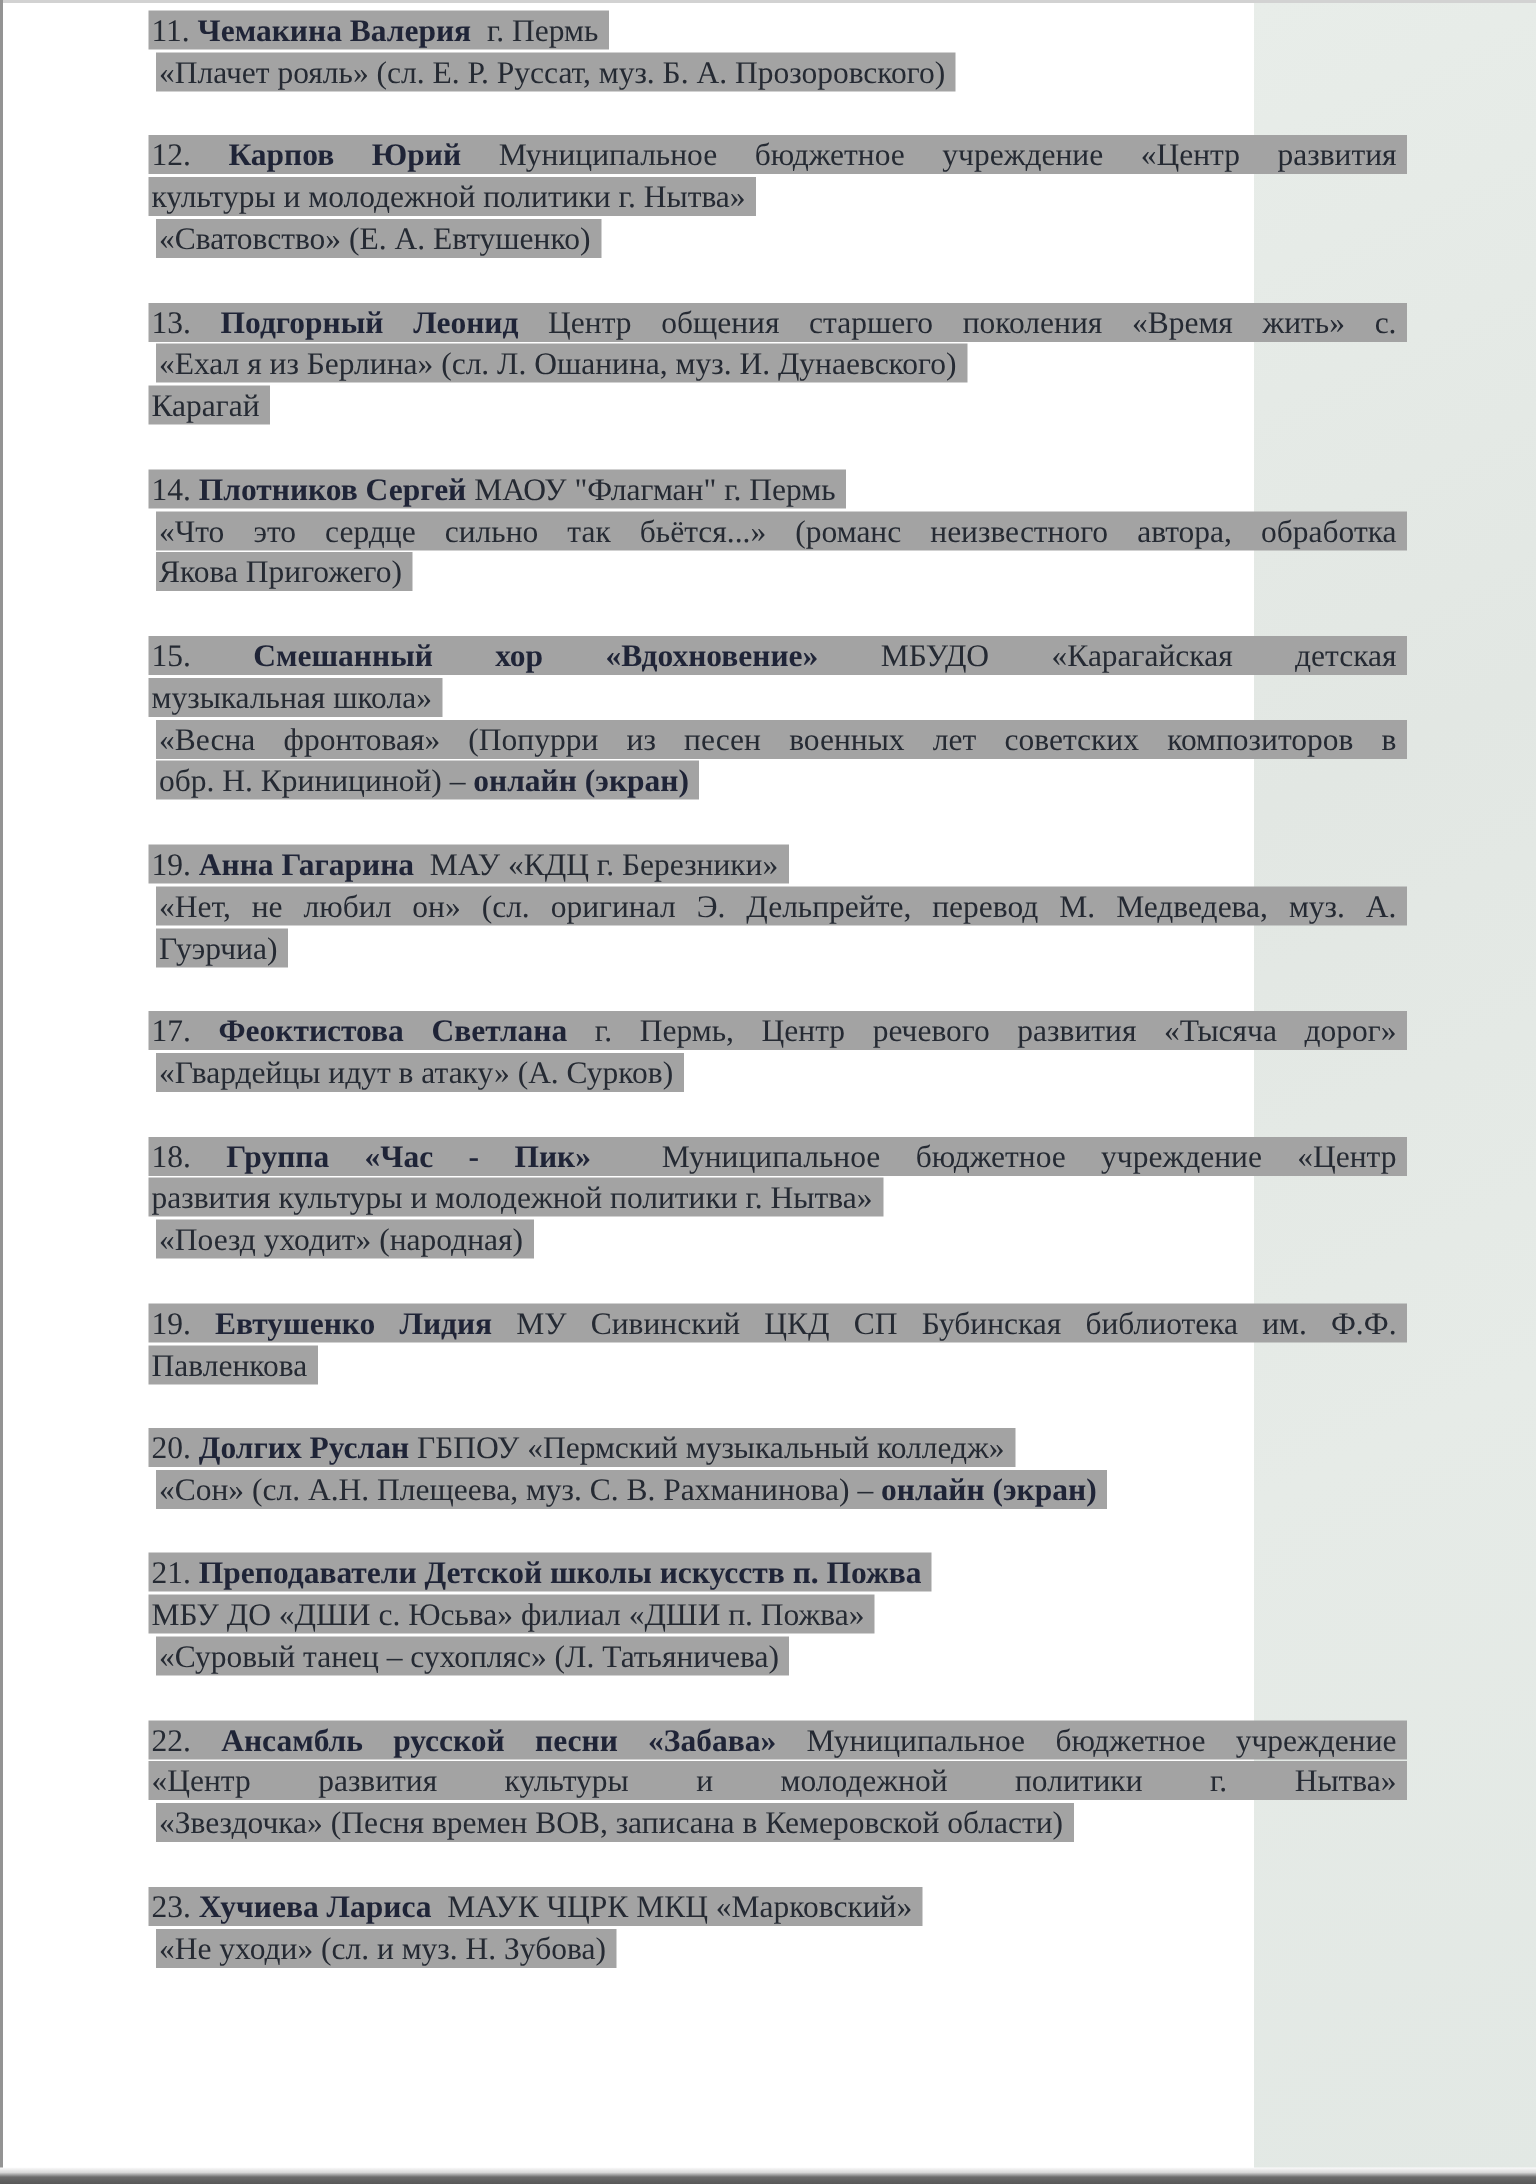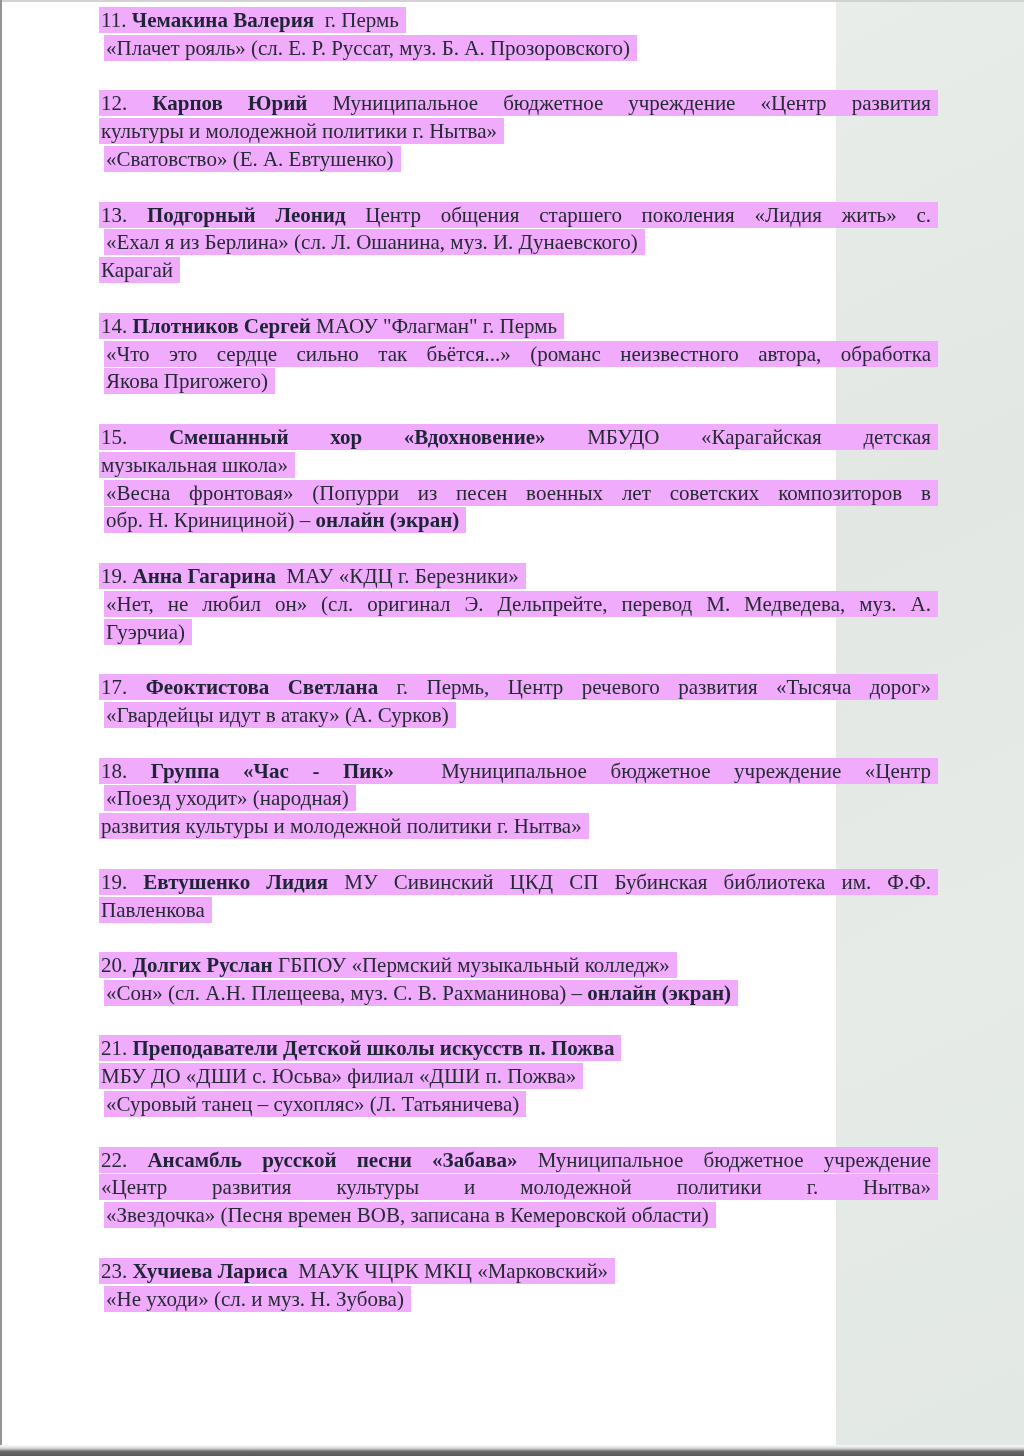--- a/index.html
+++ b/index.html
@@ -20,40 +20,40 @@
     background:linear-gradient(#fbfbfb 0%,#d8d8d8 30%,#6b6b6b 58%,#585858 100%);
   }
   .content{
     position:absolute;left:99px;top:7px;width:839px;z-index:1;
     font-size:21px;line-height:27.8px;color:#252a33;
   }
   .entry{margin:0 0 27.8px 0;}
   .line{height:27.8px;}
   .line.fill{text-align:justify;text-align-last:justify;}
   .line.song{text-indent:5px;}
-  .line .bg{background:#f0abfc;padding:1px 7px 1px 2px;}
+  .line .bg{background:#a3a3a3;padding:1px 7px 1px 2px;}
   .b{font-weight:bold;color:#1f2437;}
 </style>
 </head>
 <body>
 
 <div>
   <div class="band"></div>
   <div class="content" id="program-list">
       <div class="entry">
         <div class="line hdr"><span class="bg"><span>11. </span><span class="b">Чемакина Валерия</span><span>&nbsp; г. Пермь</span></span></div>
         <div class="line song"><span class="bg"><span>«Плачет рояль» (сл. Е. Р. Руссат, муз. Б. А. Прозоровского)</span></span></div>
       </div>
       <div class="entry">
         <div class="line hdr fill"><span class="bg"><span>12. </span><span class="b">Карпов Юрий</span><span> Муниципальное бюджетное учреждение «Центр развития</span></span></div>
         <div class="line hdr"><span class="bg"><span>культуры и молодежной политики г. Нытва»</span></span></div>
         <div class="line song"><span class="bg"><span>«Сватовство» (Е. А. Евтушенко)</span></span></div>
       </div>
       <div class="entry">
-        <div class="line hdr fill"><span class="bg"><span>13. </span><span class="b">Подгорный Леонид</span><span> Центр общения старшего поколения «Лидия жить» с.</span></span></div>
+        <div class="line hdr fill"><span class="bg"><span>13. </span><span class="b">Подгорный Леонид</span><span> Центр общения старшего поколения «Время жить» с.</span></span></div>
         <div class="line song"><span class="bg"><span>«Ехал я из Берлина» (сл. Л. Ошанина, муз. И. Дунаевского)</span></span></div>
         <div class="line hdr"><span class="bg"><span>Карагай</span></span></div>
       </div>
       <div class="entry">
         <div class="line hdr"><span class="bg"><span>14. </span><span class="b">Плотников Сергей</span><span> МАОУ "Флагман" г. Пермь</span></span></div>
         <div class="line song fill"><span class="bg"><span>«Что это сердце сильно так бьётся...» (романс неизвестного автора, обработка</span></span></div>
         <div class="line song"><span class="bg"><span>Якова Пригожего)</span></span></div>
       </div>
       <div class="entry">
         <div class="line hdr fill"><span class="bg"><span>15. </span><span class="b">Смешанный хор «Вдохновение»</span><span> МБУДО «Карагайская детская</span></span></div>
@@ -65,22 +65,22 @@
         <div class="line hdr"><span class="bg"><span>19. </span><span class="b">Анна Гагарина</span><span>&nbsp; МАУ «КДЦ г. Березники»</span></span></div>
         <div class="line song fill"><span class="bg"><span>«Нет, не любил он» (сл. оригинал Э. Дельпрейте, перевод М. Медведева, муз. А.</span></span></div>
         <div class="line song"><span class="bg"><span>Гуэрчиа)</span></span></div>
       </div>
       <div class="entry">
         <div class="line hdr fill"><span class="bg"><span>17. </span><span class="b">Феоктистова Светлана</span><span> г. Пермь, Центр речевого развития «Тысяча дорог»</span></span></div>
         <div class="line song"><span class="bg"><span>«Гвардейцы идут в атаку» (А. Сурков)</span></span></div>
       </div>
       <div class="entry">
         <div class="line hdr fill"><span class="bg"><span>18. </span><span class="b">Группа «Час - Пик»</span><span>&nbsp; Муниципальное бюджетное учреждение «Центр</span></span></div>
+        <div class="line hdr"><span class="bg"><span>развития культуры и молодежной политики г. Нытва»</span></span></div>
         <div class="line song"><span class="bg"><span>«Поезд уходит» (народная)</span></span></div>
-        <div class="line hdr"><span class="bg"><span>развития культуры и молодежной политики г. Нытва»</span></span></div>
       </div>
       <div class="entry">
         <div class="line hdr fill"><span class="bg"><span>19. </span><span class="b">Евтушенко Лидия</span><span> МУ Сивинский ЦКД СП Бубинская библиотека им. Ф.Ф.</span></span></div>
         <div class="line hdr"><span class="bg"><span>Павленкова</span></span></div>
       </div>
       <div class="entry">
         <div class="line hdr"><span class="bg"><span>20. </span><span class="b">Долгих Руслан</span><span> ГБПОУ «Пермский музыкальный колледж»</span></span></div>
         <div class="line song"><span class="bg"><span>«Сон» (сл. А.Н. Плещеева, муз. С. В. Рахманинова) – </span><span class="b">онлайн (экран)</span></span></div>
       </div>
       <div class="entry">

